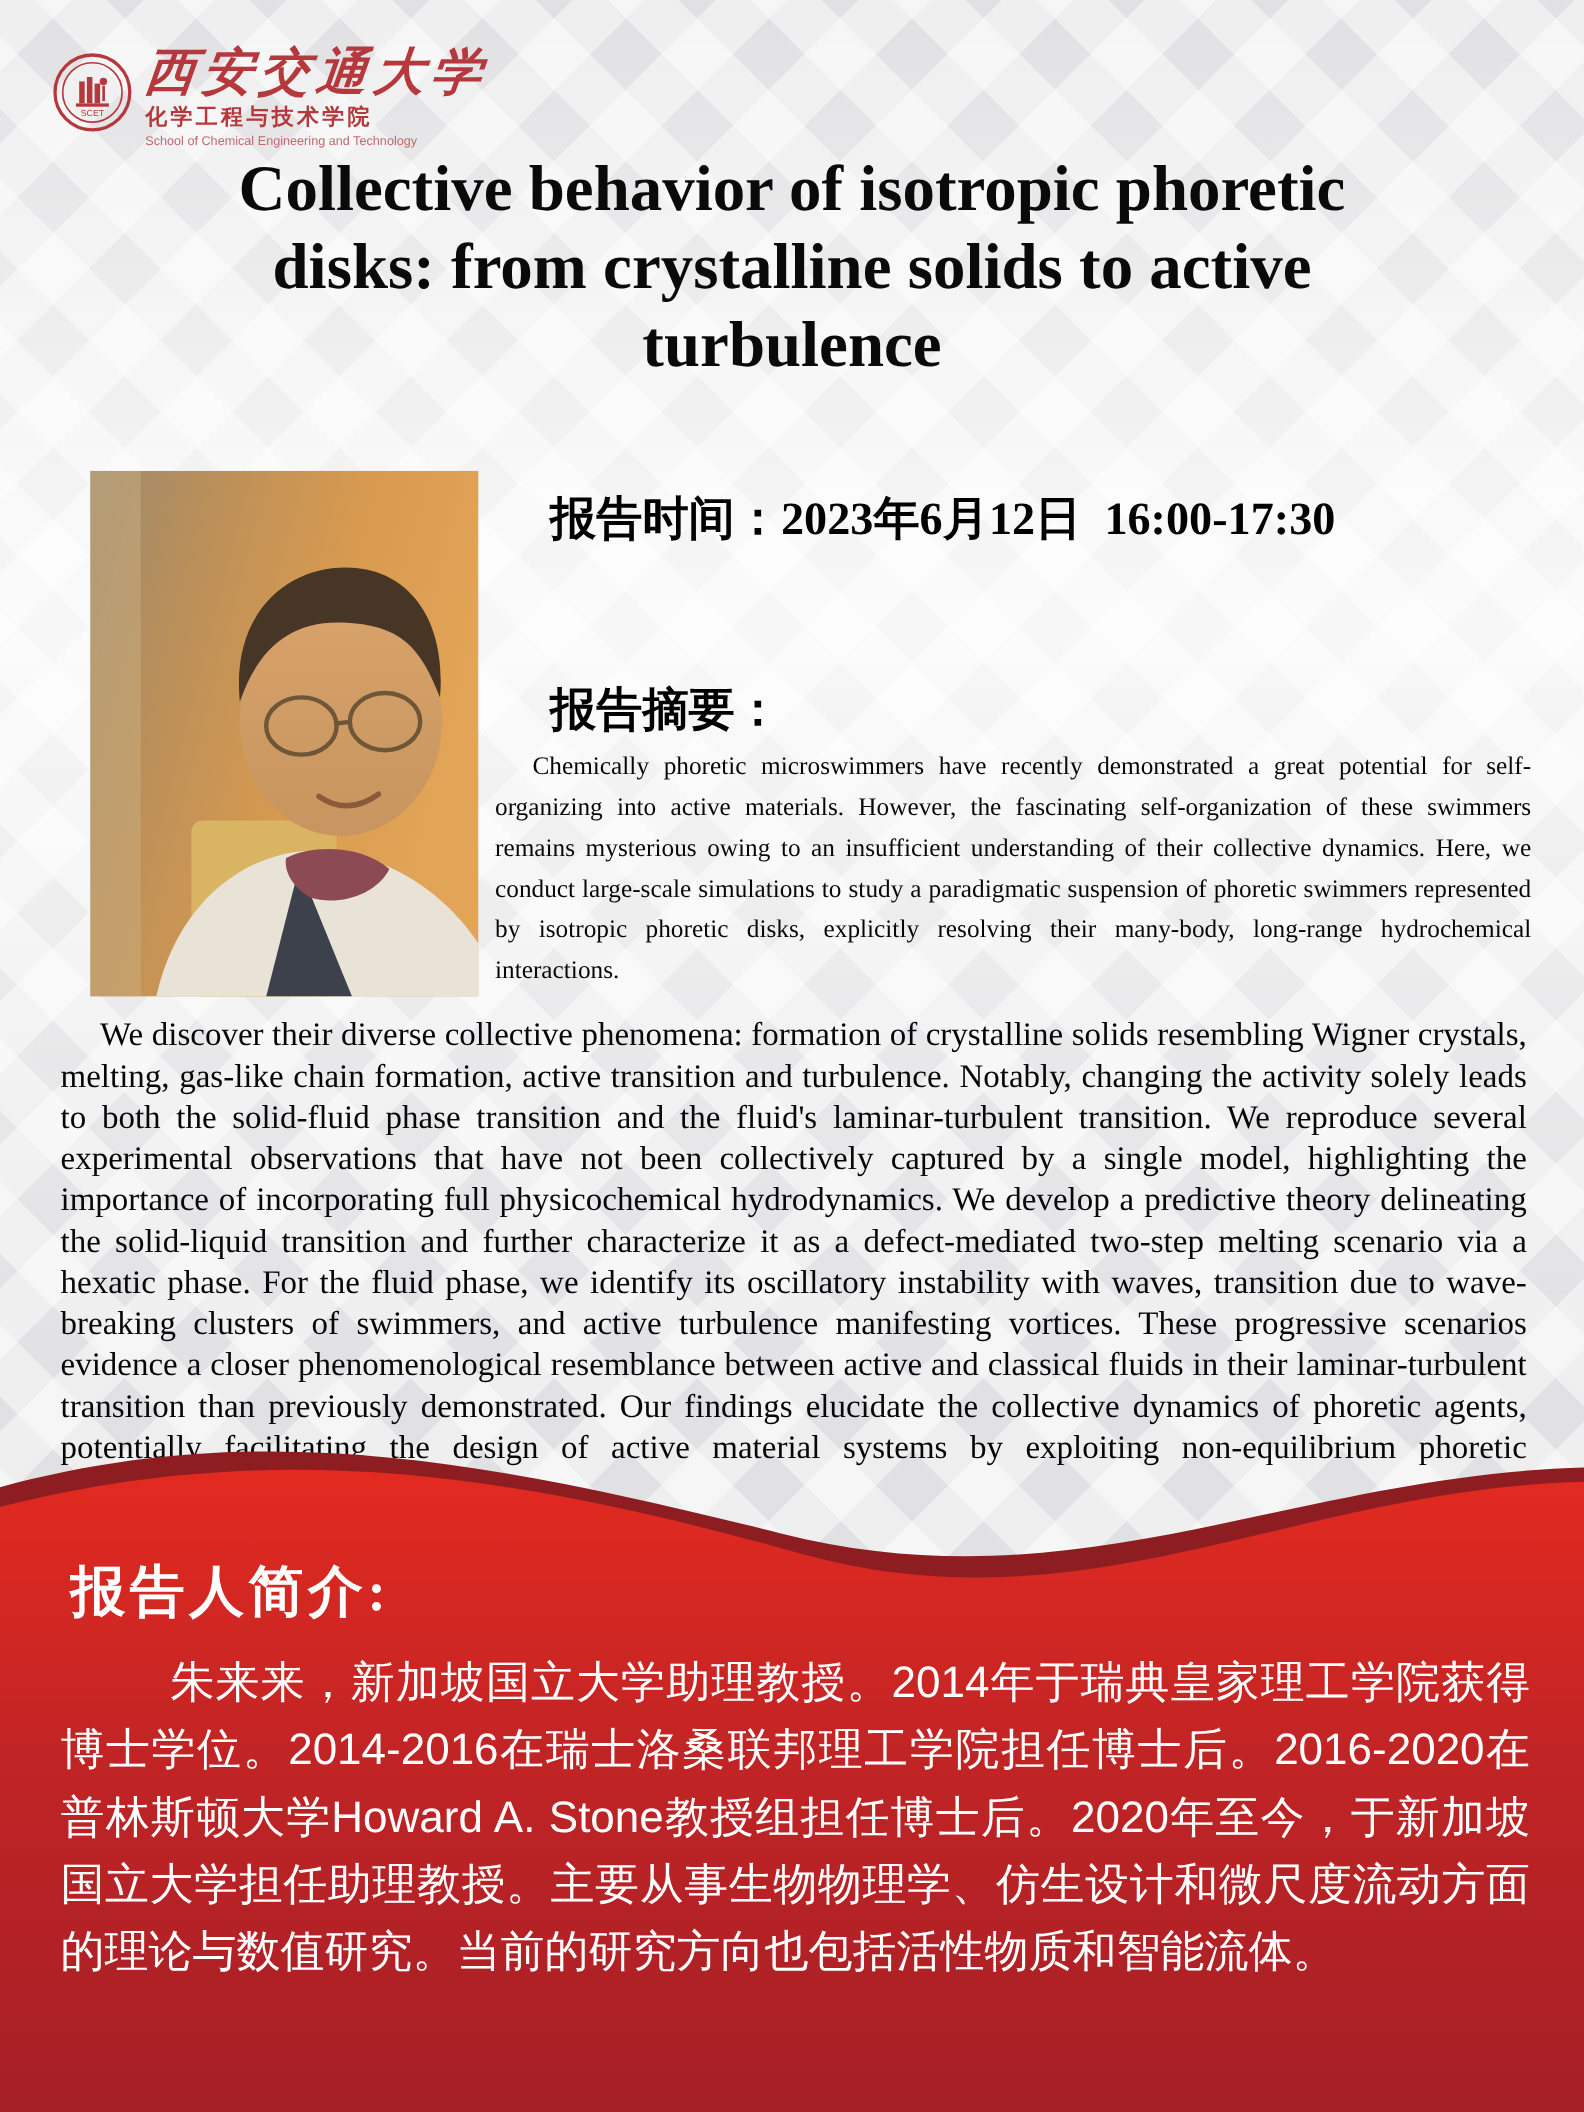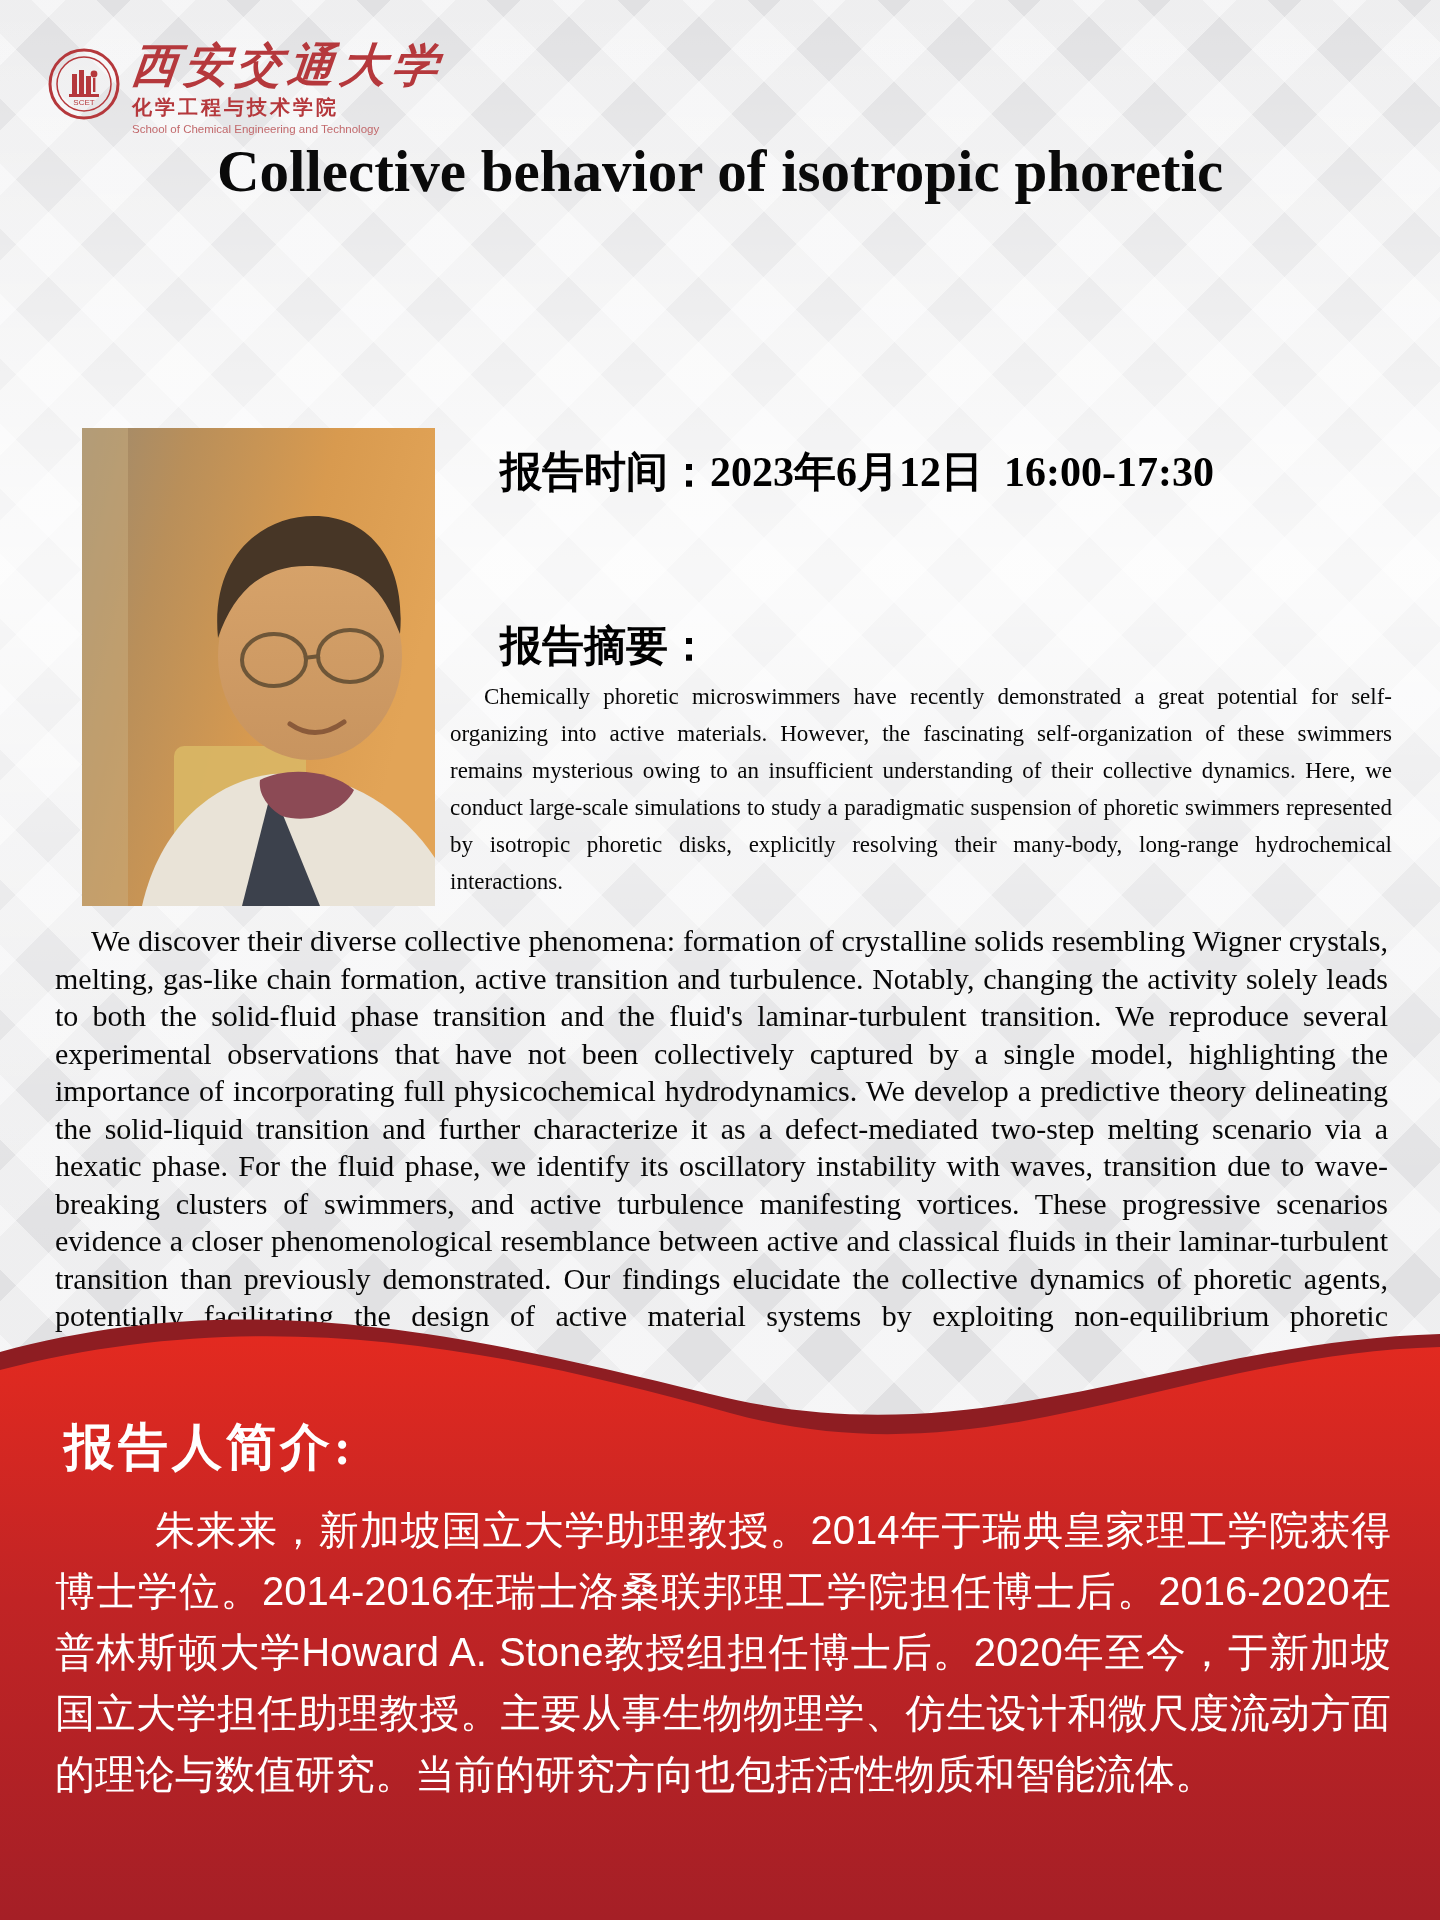--- a/index.html
+++ b/index.html
@@ -74,20 +74,22 @@
     <div class="logo-text">
       <div class="uni-name">西安交通大学</div>
       <div class="school-cn">化学工程与技术学院</div>
       <div class="school-en">School of Chemical Engineering and Technology</div>
     </div>
   </div>
 
 
   <div class="title">
     <div>Collective behavior of isotropic phoretic</div>
+    <div>disks: from crystalline solids to active</div>
+    <div>turbulence</div>
   </div>
 
   <svg class="photo" viewBox="0 0 353 478">
     <defs>
       <linearGradient id="phbg" x1="0" y1="0" x2="1" y2="0.35">
         <stop offset="0" stop-color="#9d8a6f"></stop>
         <stop offset="0.28" stop-color="#b98f5a"></stop>
         <stop offset="0.65" stop-color="#d89a4f"></stop>
         <stop offset="1" stop-color="#e2a457"></stop>
       </linearGradient>

